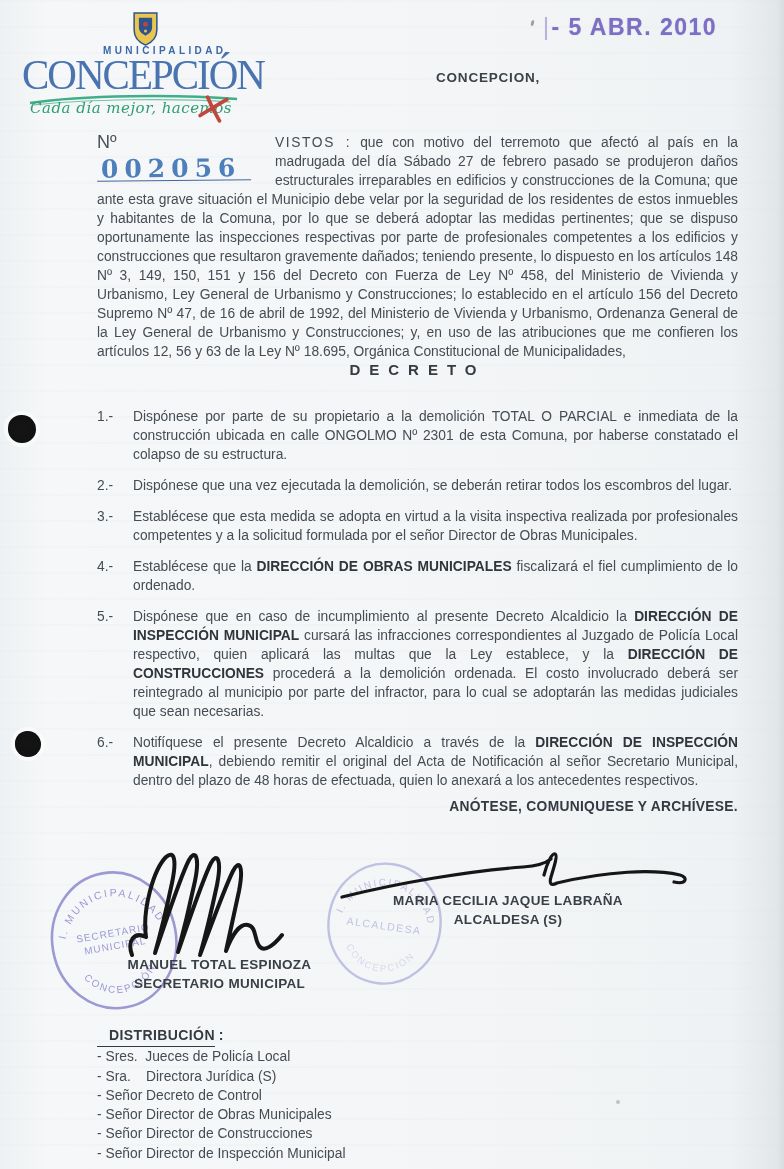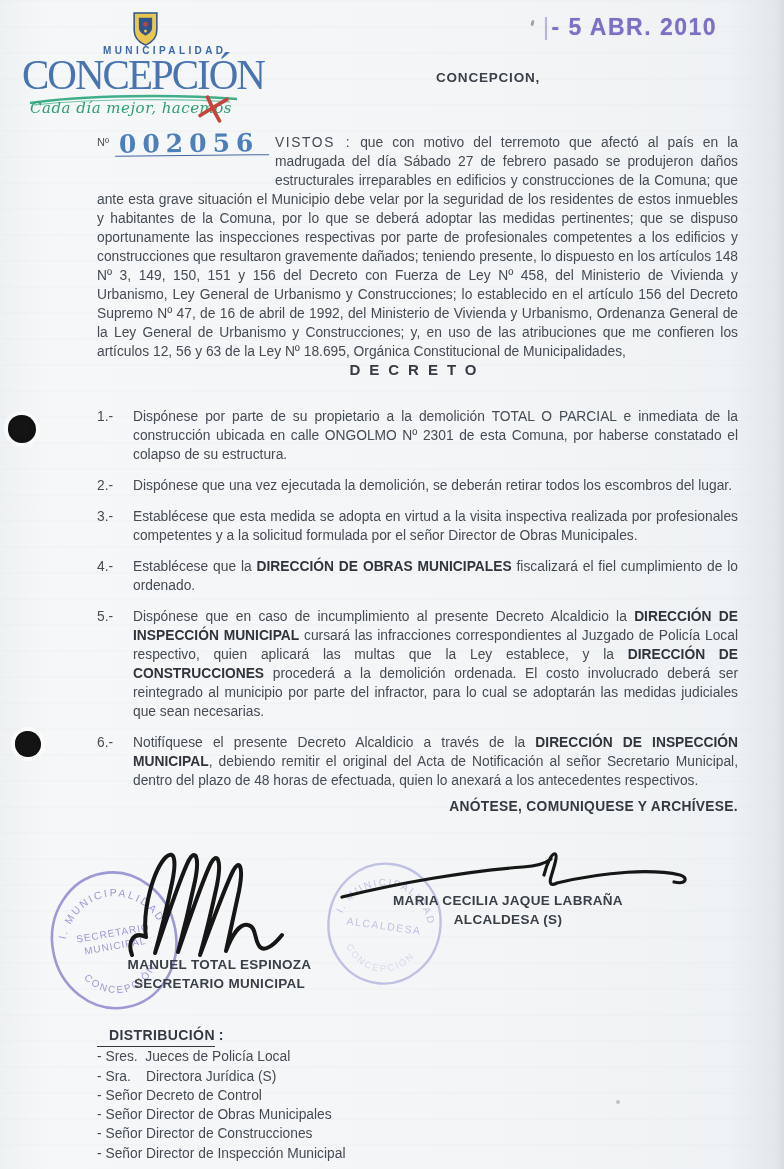--- a/index.html
+++ b/index.html
@@ -23,21 +23,21 @@
   .swoosh{left:28px;top:92px;}
   .slogan{left:30px;top:99px;font-family:"DejaVu Serif",serif;font-style:italic;font-size:15px;color:var(--green,#2f9e72);letter-spacing:.5px;}
   .plus-cross{left:196px;top:95px;}
   .city-line{left:436px;top:22px;font-size:13.5px;font-weight:bold;letter-spacing:.8px;color:#3b4149;margin-top:48px;}
   .date-stamp{left:543px;top:14px;font-size:23px;font-weight:bold;letter-spacing:1.5px;color:var(--purple,#7c6fc4);text-shadow:0 0 1px rgba(124,111,196,.55);}
   .date-stamp .bar{display:inline-block;opacity:.5;font-weight:normal;margin-right:1px;}
   
   .textcol{left:97px;width:641px;font-size:13.8px;line-height:19px;text-align:justify;}
   #vistos{top:133px;}
   .num-float{float:left;width:178px;height:40px;}
-  .num-label{font-size:11px;color:#4a5058;margin-right:6px;vertical-align:6px;}
+  .num-label{font-size:18px;color:#4a5058;margin-right:6px;vertical-align:6px;}
   .num-inner{display:inline-block;font-family:"DejaVu Serif",serif;font-size:25px;font-weight:bold;letter-spacing:6px;color:var(--numblue,#4d7fba);border-bottom:1.6px solid #44669e;padding:0 10px 2px 4px;transform:rotate(-.6deg);}
   .vistos-label{letter-spacing:1.6px;}
   #decreto-heading{top:360px;text-align:center;font-size:15px;font-weight:bold;letter-spacing:9px;color:#353b42;}
   #decree-items{top:407px;}
   .item{display:flex;margin-bottom:12px;}
   .item-num{width:36px;flex:0 0 36px;}
   .item-text{flex:1;text-align:justify;}
   .item-text b{color:var(--bold,#2f353b);}
   #closing{top:797px;text-align:right;font-weight:bold;font-size:13.8px;letter-spacing:.3px;color:#343a41;}
   

